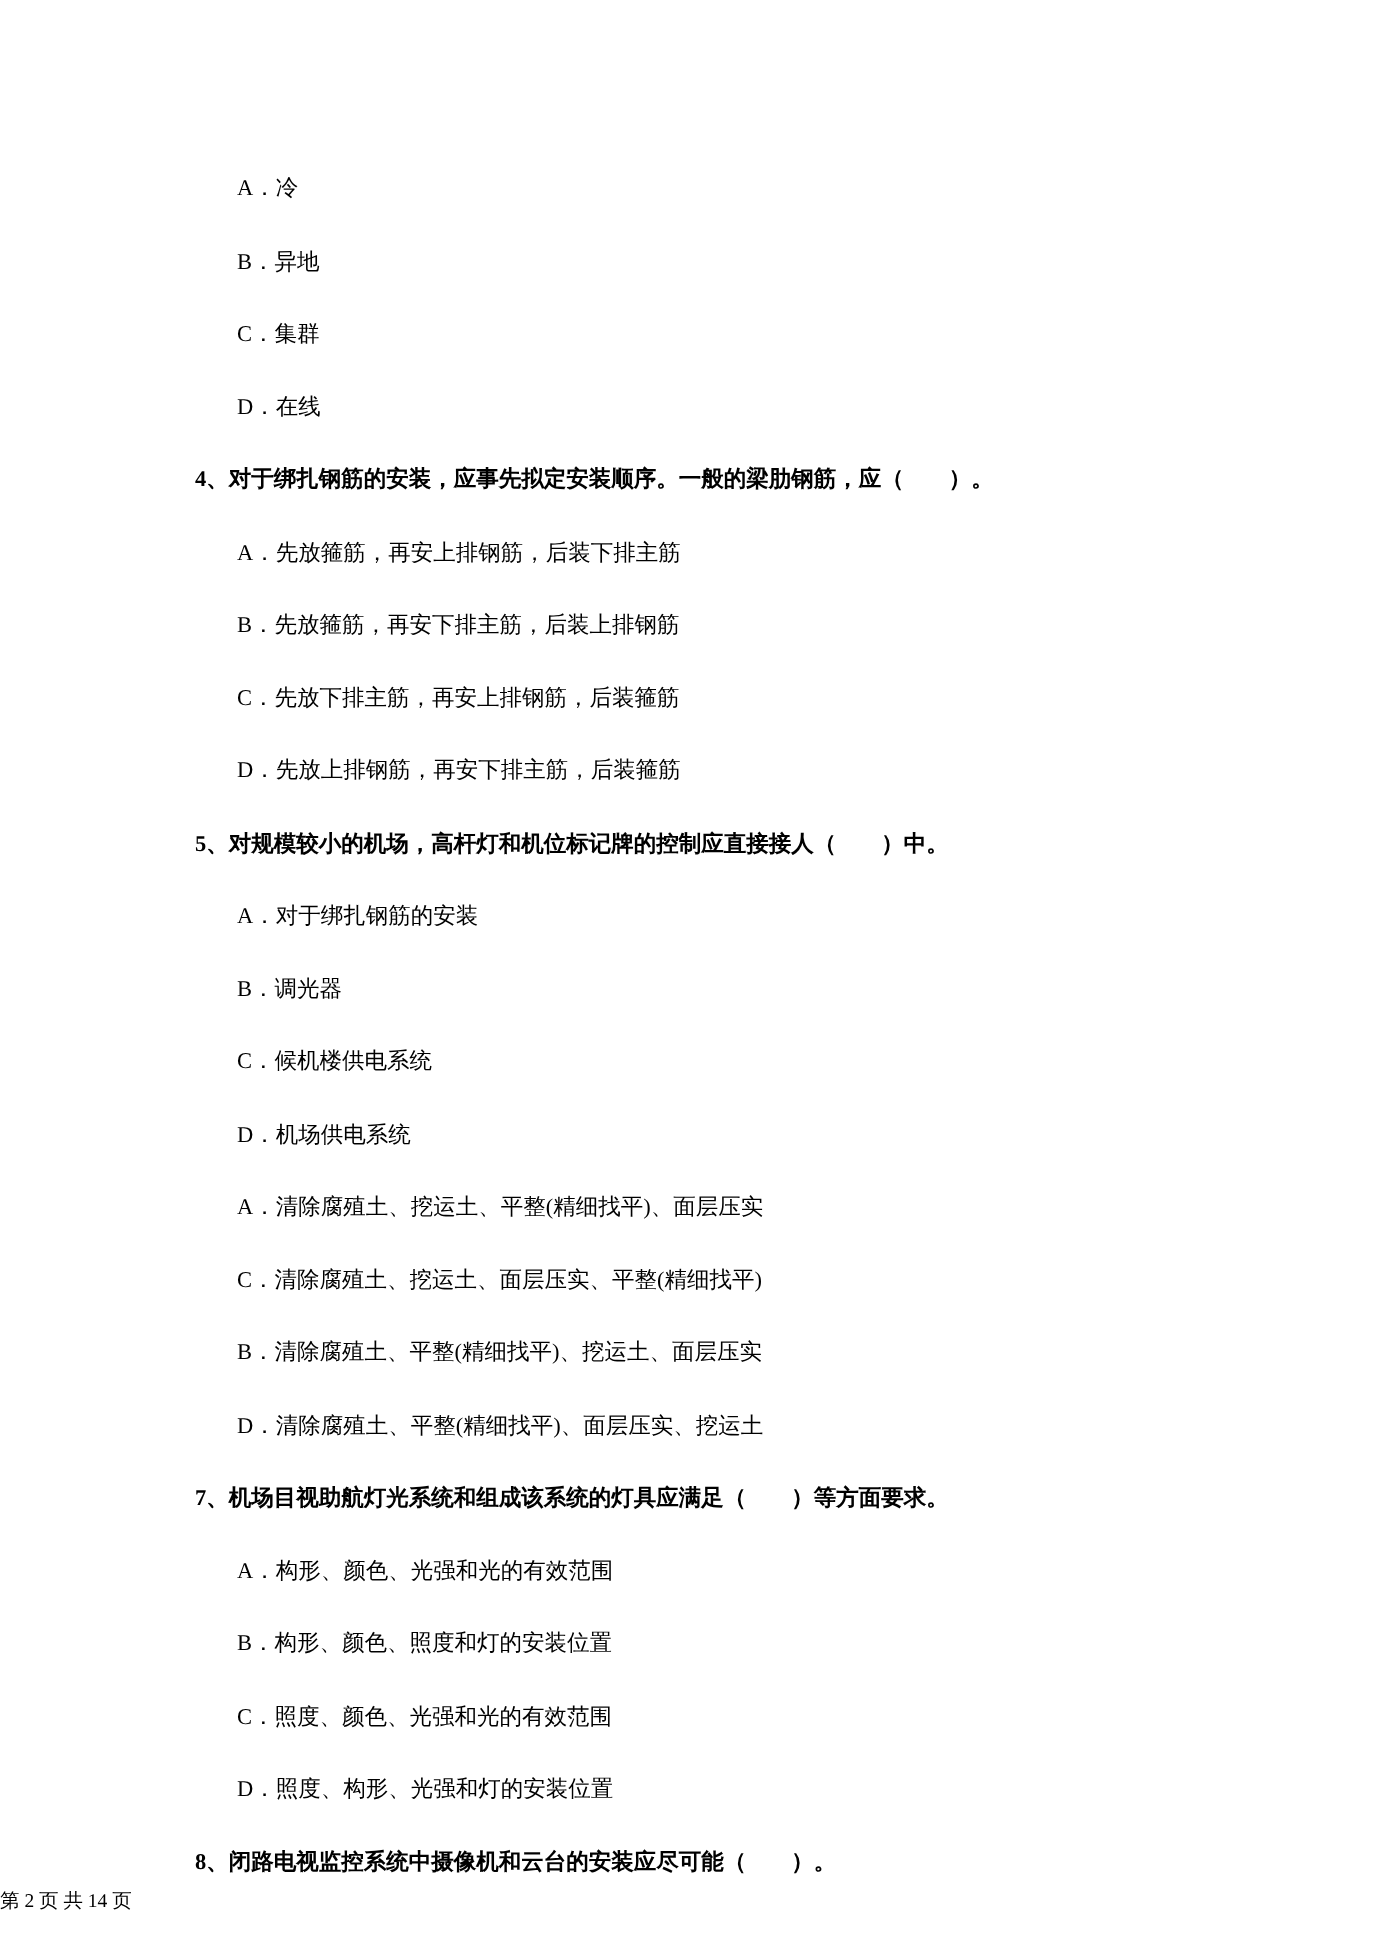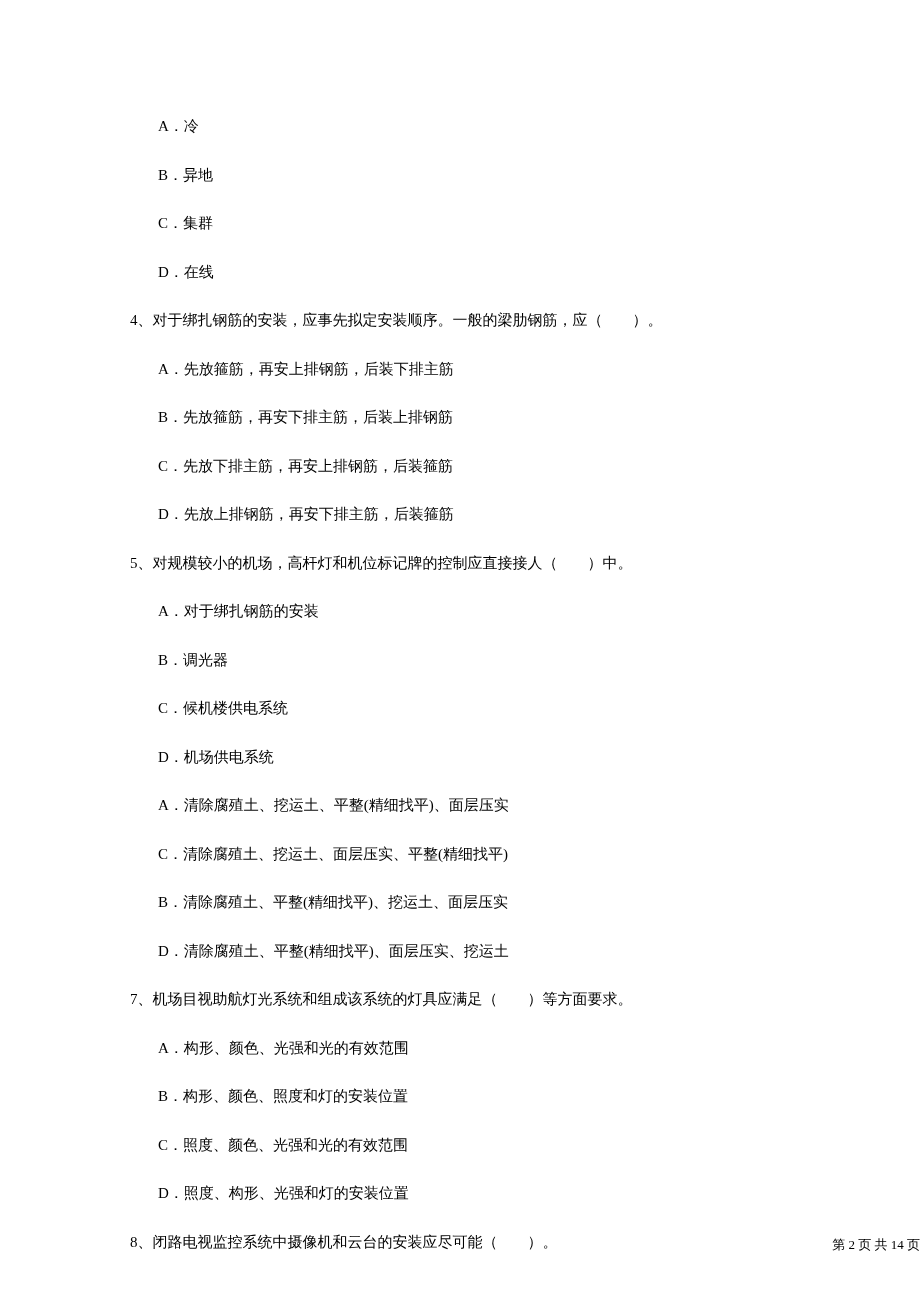--- a/index.html
+++ b/index.html
@@ -20,27 +20,28 @@
     padding-top: 115px;
     padding-left: 158px;
     padding-right: 56px;
   }
   .option {
     margin-bottom: 26px;
   }
   .question {
     margin-left: -28px;
     margin-bottom: 26px;
+    font-weight: bold;
   }
   .footer {
     position: absolute;
-    bottom: 48px;
+    bottom: 26px;
     left: 0;
     right: 0;
-    text-align: right;
+    text-align: left;
     font-size: 13px;
   }
 </style>
 </head>
 <body>
 
 <div class="page">
 
   <div class="option">A．冷</div>
   <div class="option">B．异地</div>

